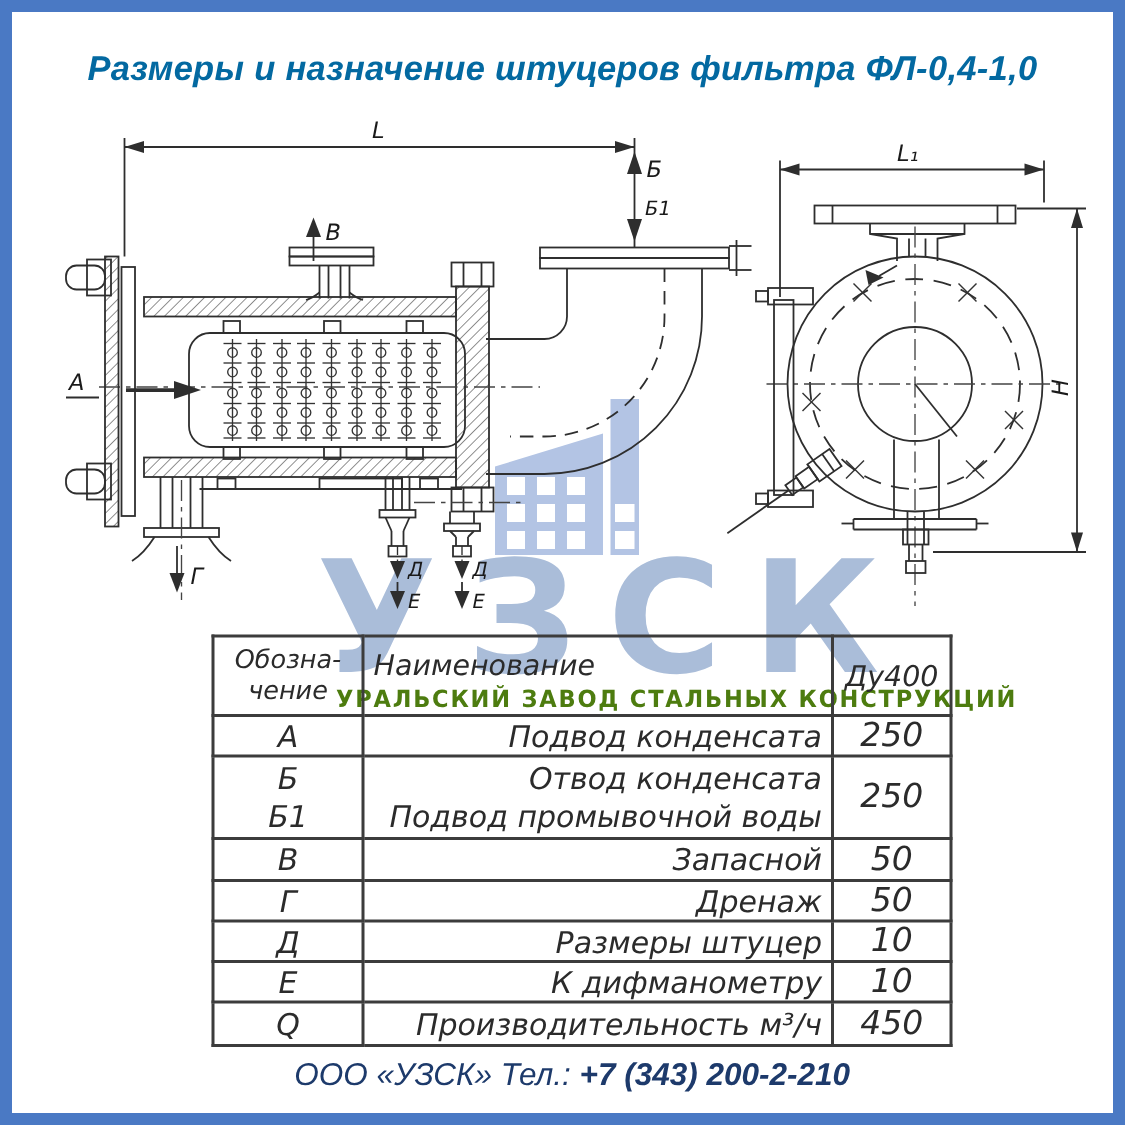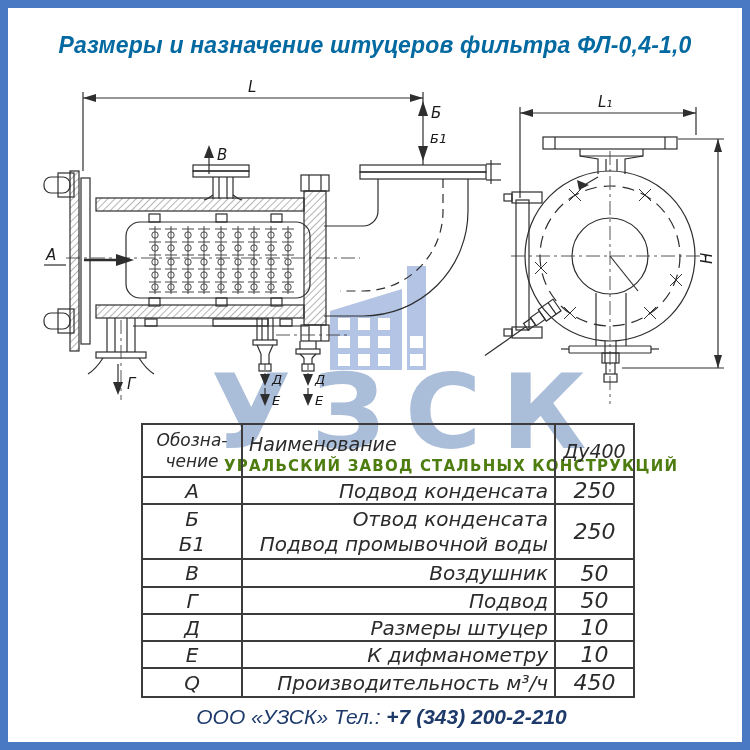--- a/index.html
+++ b/index.html
@@ -325,26 +325,26 @@
     </tr>
     <tr style="height:55px;">
       <td class="c-des pre">Б
 Б1</td>
       <td class="c-name pre">Отвод конденсата
 Подвод промывочной воды</td>
       <td class="c-val">250</td>
     </tr>
     <tr style="height:28px;">
       <td class="c-des">В</td>
-      <td class="c-name">Воздушник</td>
+      <td class="c-name">Запасной</td>
       <td class="c-val">50</td>
     </tr>
     <tr style="height:27px;">
       <td class="c-des">Г</td>
-      <td class="c-name">Подвод</td>
+      <td class="c-name">Дренаж</td>
       <td class="c-val">50</td>
     </tr>
     <tr style="height:22px;">
       <td class="c-des">Д</td>
       <td class="c-name">Размеры штуцер</td>
       <td class="c-val">10</td>
     </tr>
     <tr style="height:26px;">
       <td class="c-des">Е</td>
       <td class="c-name">К дифманометру</td>

